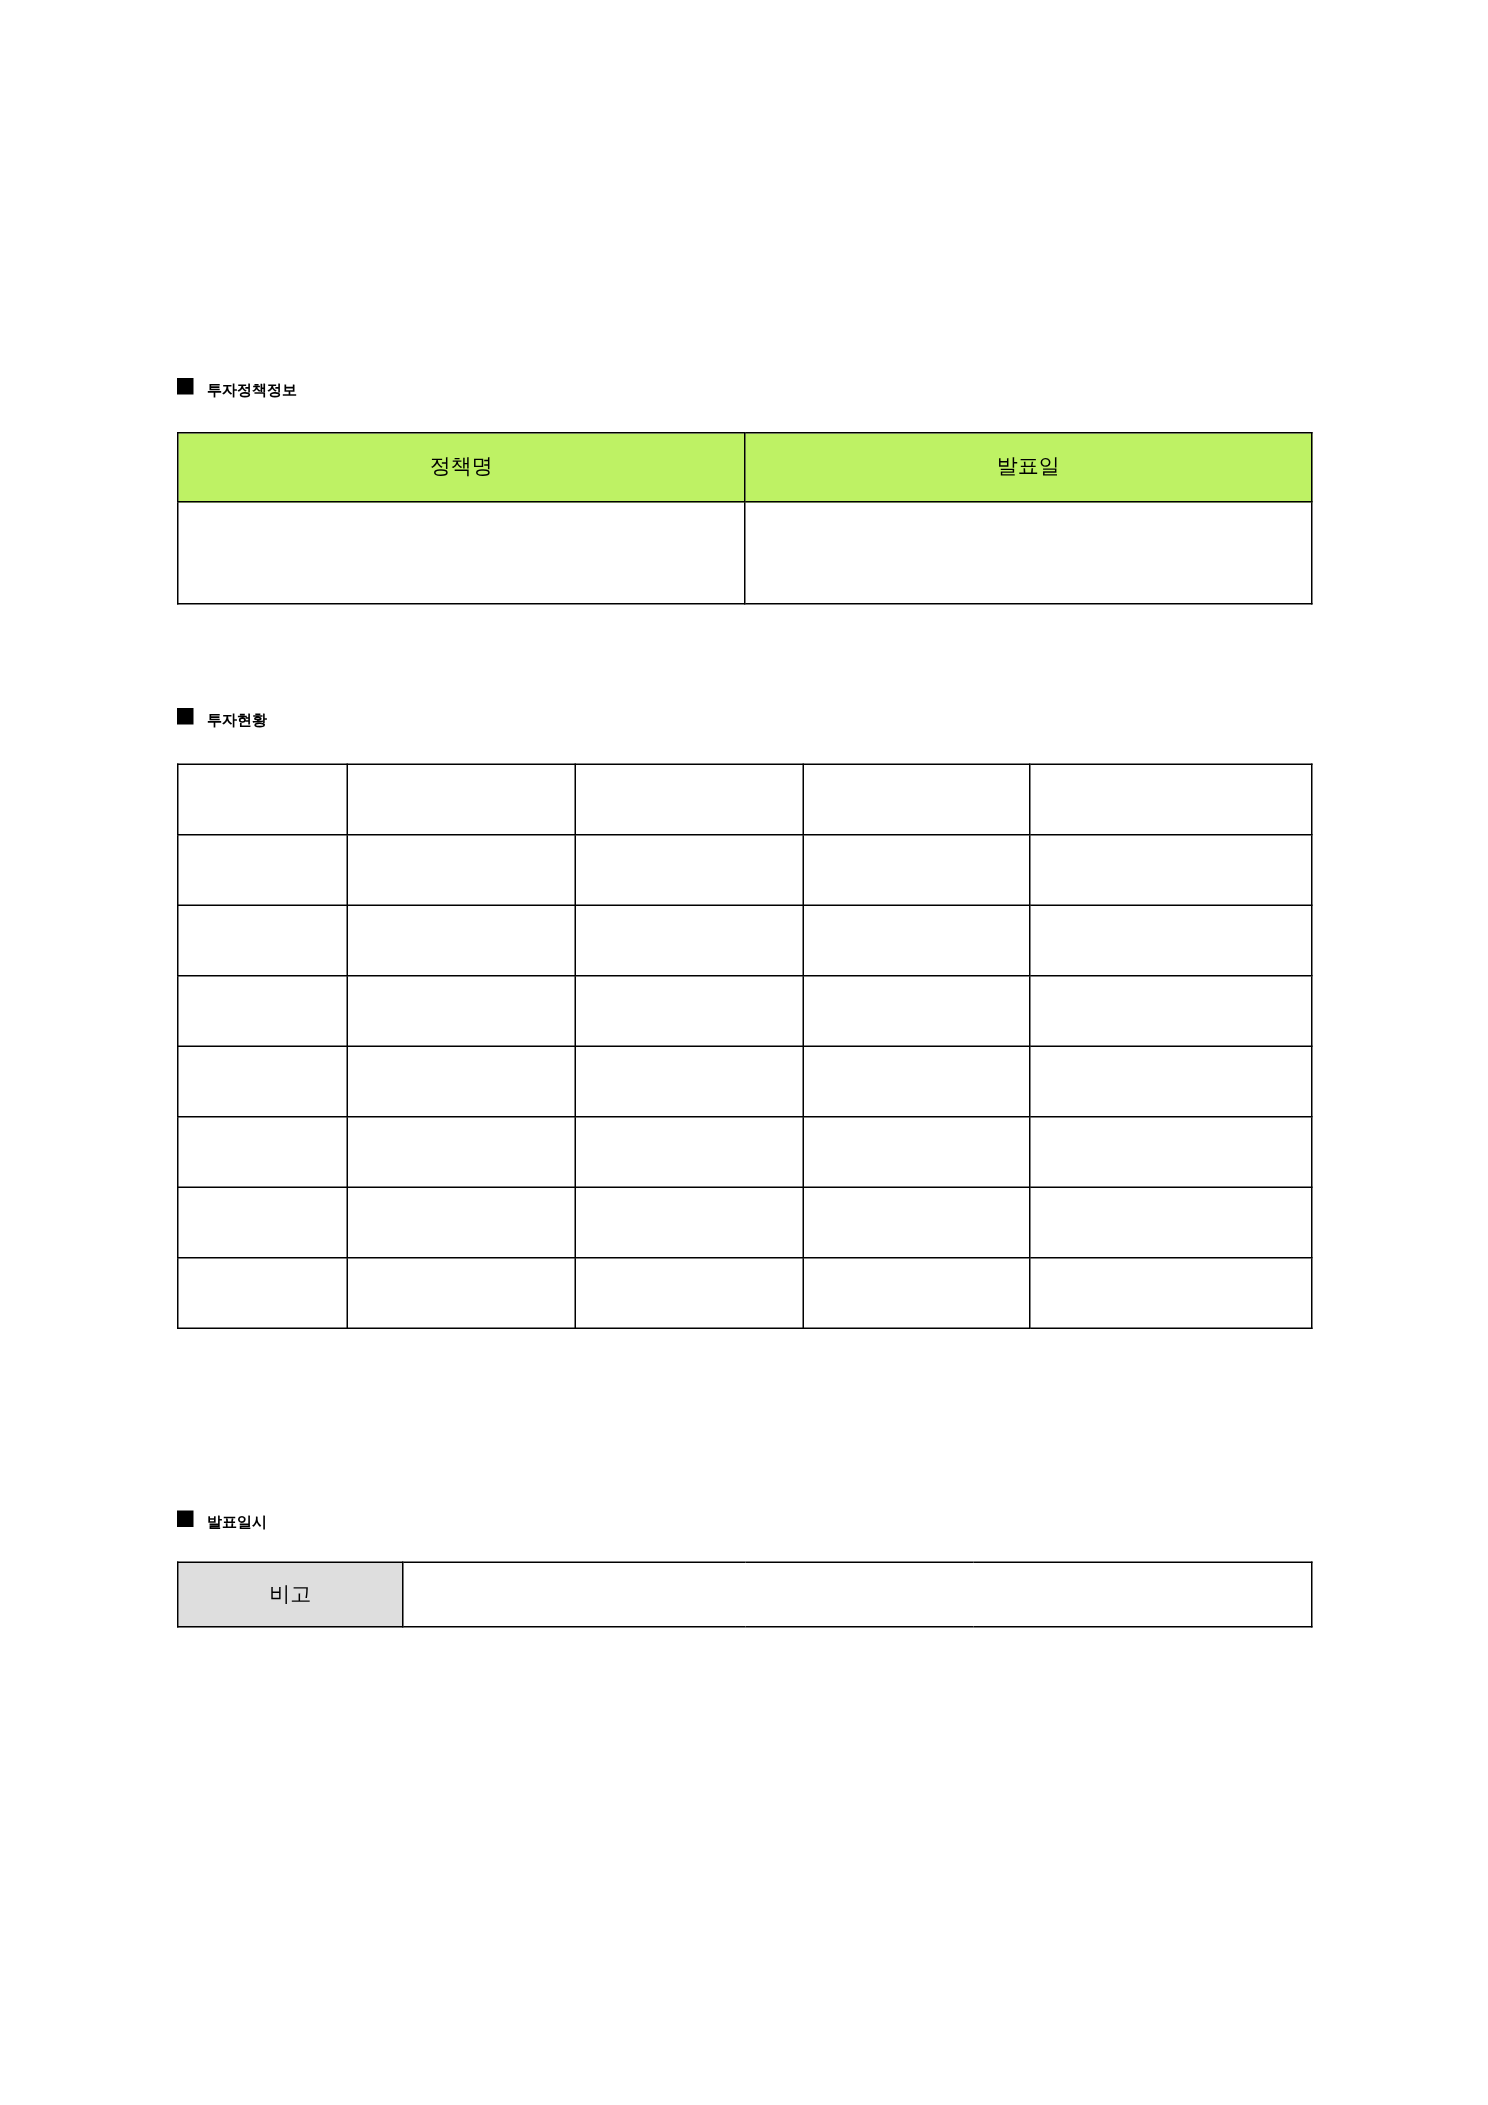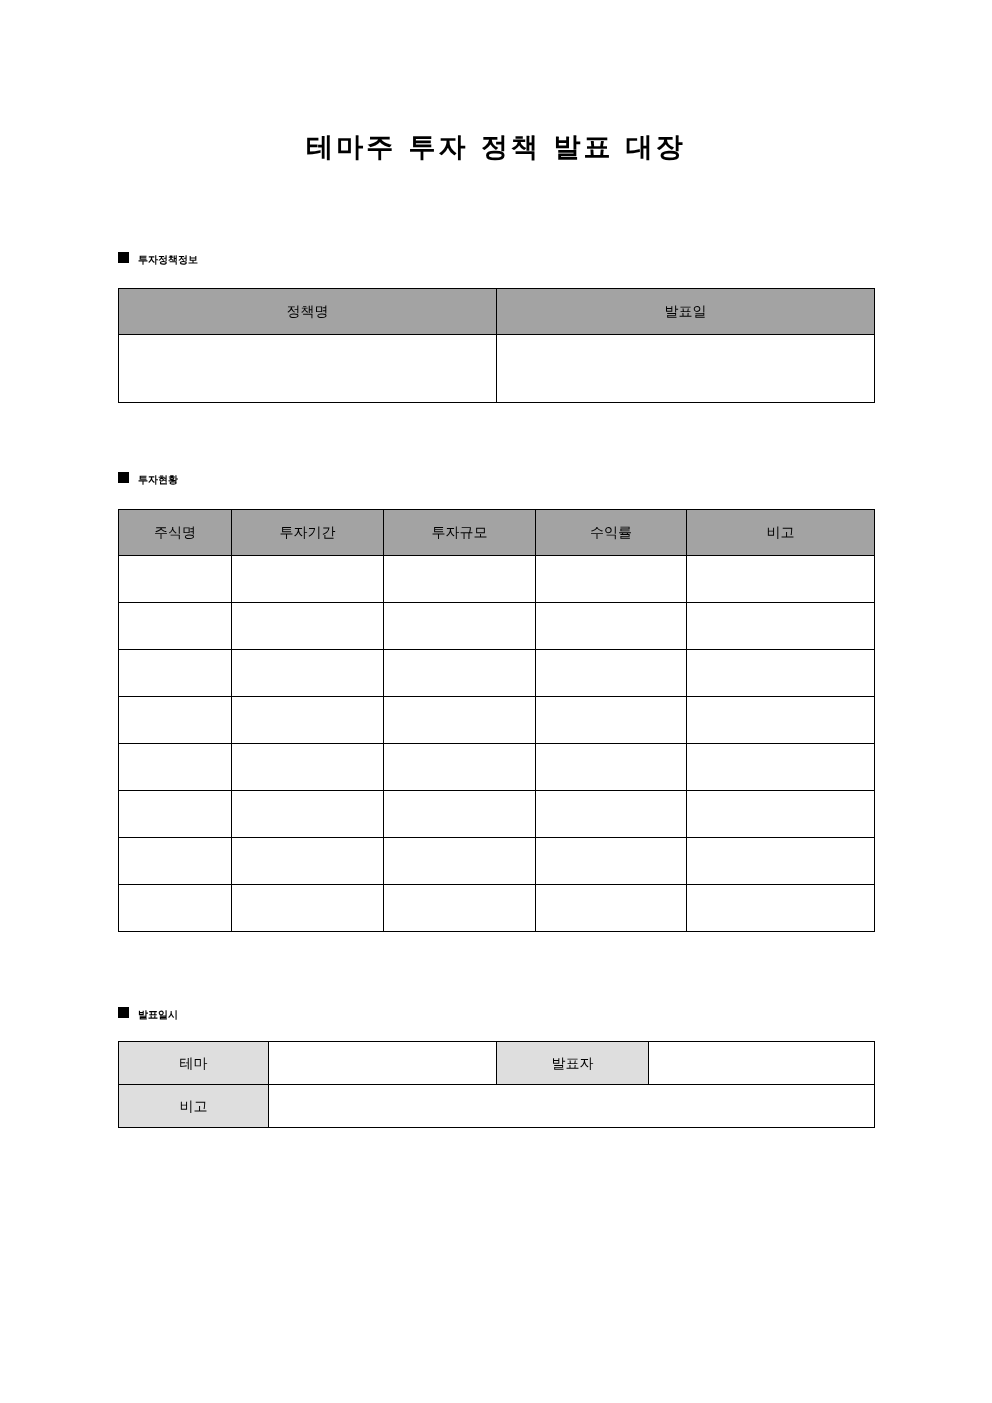--- a/index.html
+++ b/index.html
@@ -73,21 +73,21 @@
     border: 1px solid #000000;
     padding: 0;
     text-align: center;
     vertical-align: middle;
     font-weight: normal;
     font-size: 14px;
     line-height: 1.2;
     word-break: keep-all;
   }
   .hdr {
-    background: #a3a3a3;
+    background: #bef264;
   }
   .lbl {
     background: #dedede;
   }
 
   
   #table-policy-info { top: 288px; }
   #table-policy-info col.c1 { width: 378px; }
   #table-policy-info col.c2 { width: 378px; }
   #table-policy-info tr.head td { height: 45px; }
@@ -109,21 +109,20 @@
   #table-announcement-detail col.c2 { width: 228px; }
   #table-announcement-detail col.c3 { width: 152px; }
   #table-announcement-detail col.c4 { width: 226px; }
   #table-announcement-detail tr td { height: 42px; }
 </style>
 </head>
 <body>
 
 <div class="page">
 
-  <div class="doc-title">테마주 투자 정책 발표 대장</div>
 
   <div class="section-heading sec1">
     <span class="bullet"></span><span>투자정책정보</span>
   </div>
 
   <table class="form" id="table-policy-info">
     <colgroup>
       <col class="c1">
         <col class="c2">
     </colgroup>
@@ -145,27 +144,20 @@
 
   <table class="form" id="table-investment-status">
     <colgroup>
       <col class="c1">
         <col class="c2">
         <col class="c3">
         <col class="c4">
         <col class="c5">
     </colgroup>
     <tbody>
-      <tr class="head">
-        <td class="hdr">주식명</td>
-        <td class="hdr">투자기간</td>
-        <td class="hdr">투자규모</td>
-        <td class="hdr">수익률</td>
-        <td class="hdr">비고</td>
-      </tr>
 
       <tr class="body">
         <td></td>
         <td></td>
         <td></td>
         <td></td>
         <td></td>
       </tr>
       <tr class="body">
         <td></td>
@@ -225,25 +217,19 @@
 
   <table class="form" id="table-announcement-detail">
     <colgroup>
       <col class="c1">
         <col class="c2">
         <col class="c3">
         <col class="c4">
     </colgroup>
     <tbody>
       <tr>
-        <td class="lbl">테마</td>
-        <td></td>
-        <td class="lbl">발표자</td>
-        <td></td>
-      </tr>
-      <tr>
         <td class="lbl">비고</td>
         <td colspan="3"></td>
       </tr>
     </tbody>
   </table>
 
 </div>
 
 </body></html>

